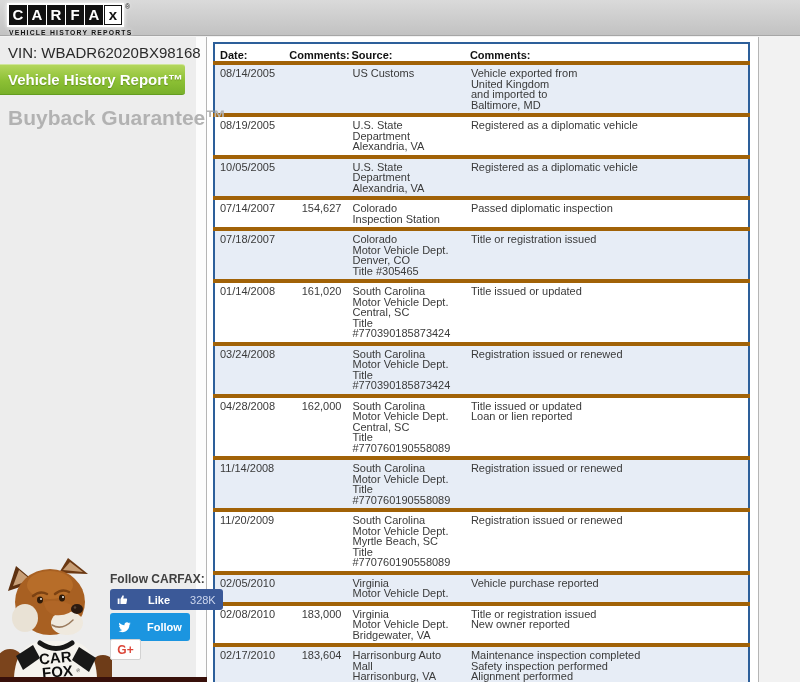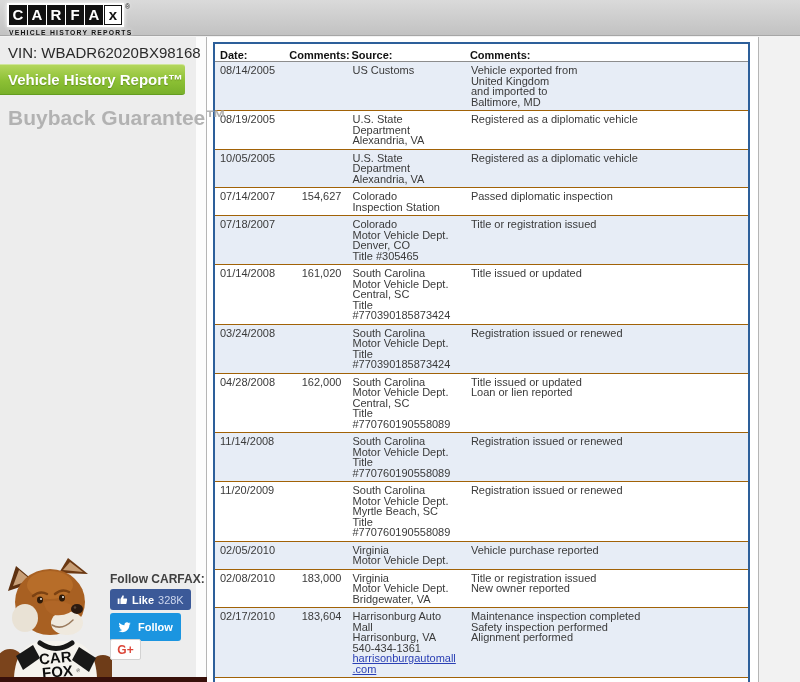--- a/index.html
+++ b/index.html
@@ -43,29 +43,29 @@
   }
   .nav-secondary {
     position:absolute; left:8px; top:106px; z-index:3;
     color:#b2b2b2; font-weight:bold; font-size:21px; cursor:pointer;
   }
   
   .follow-heading { position:absolute; left:110px; top:572px; font-size:12px; font-weight:bold; color:#404040; z-index:4;text-align:center; }
   .btn-fb {
     position:absolute; left:110px; top:589px; height:21px; z-index:4;
     background:#3b5998; border-radius:3px; color:#fff;
-    display:inline-flex; align-items:center; gap:4px; padding:0 7px;
+    display:inline-flex; align-items:center; gap:20px; padding:0 7px;
     font-size:11px; cursor:pointer;
   }
   .btn-fb .lbl { font-weight:bold; }
   .btn-fb .cnt { color:#ccd6ee; }
   .btn-tw {
     position:absolute; left:110px; top:613px; height:28px; z-index:4;
     background:#1b95e0; border-radius:3px; color:#fff;
-    display:inline-flex; align-items:center; gap:7px; padding:0 8px;
+    display:inline-flex; align-items:center; gap:16px; padding:0 8px;
     font-size:11px; font-weight:bold; cursor:pointer;
   }
   .btn-gp {
     position:absolute; left:110px; top:639px; width:31px; height:21px; z-index:4;
     background:#fff; border:1px solid #d2d2d2; border-radius:2px;
     color:#db4437; font-size:12px; font-weight:bold;
     display:flex; align-items:center; justify-content:center; cursor:pointer;
   }
   .mascot { position:absolute; left:0; top:556px; z-index:3; }
   .bottom-strip { position:absolute; left:0; top:677px; width:207px; height:5px; background:#38100a; z-index:5; }
@@ -85,21 +85,21 @@
     text-align:left; font-size:11px; font-weight:bold; color:#111;
     padding:5px 5px 0; border-bottom:1px solid #8d8d8d; background:#fff;
   }
   table.history td {
     font-size:11px; line-height:10.5px; color:#3a3a3a;
     padding:3px 5px 3px; vertical-align:top;
     overflow:hidden;
   }
   table.history td.c-mile { text-align:right; }
   table.history td.c-src, table.history td.c-com { padding-left:6px; }
-  table.history tbody tr { border-top:1px solid #a16207; }
+  table.history tbody tr { border-top:4px solid #a16207; }
   table.history tbody tr.alt { background:#e7edf6; }
   table.history a { color:#2a3fb4; text-decoration:underline; }
 </style>
 </head>
 <body>
 
 <div class="topbar">
   <div class="logo">
     <div style="display:flex; align-items:flex-start;">
       <div class="logo-tiles">

